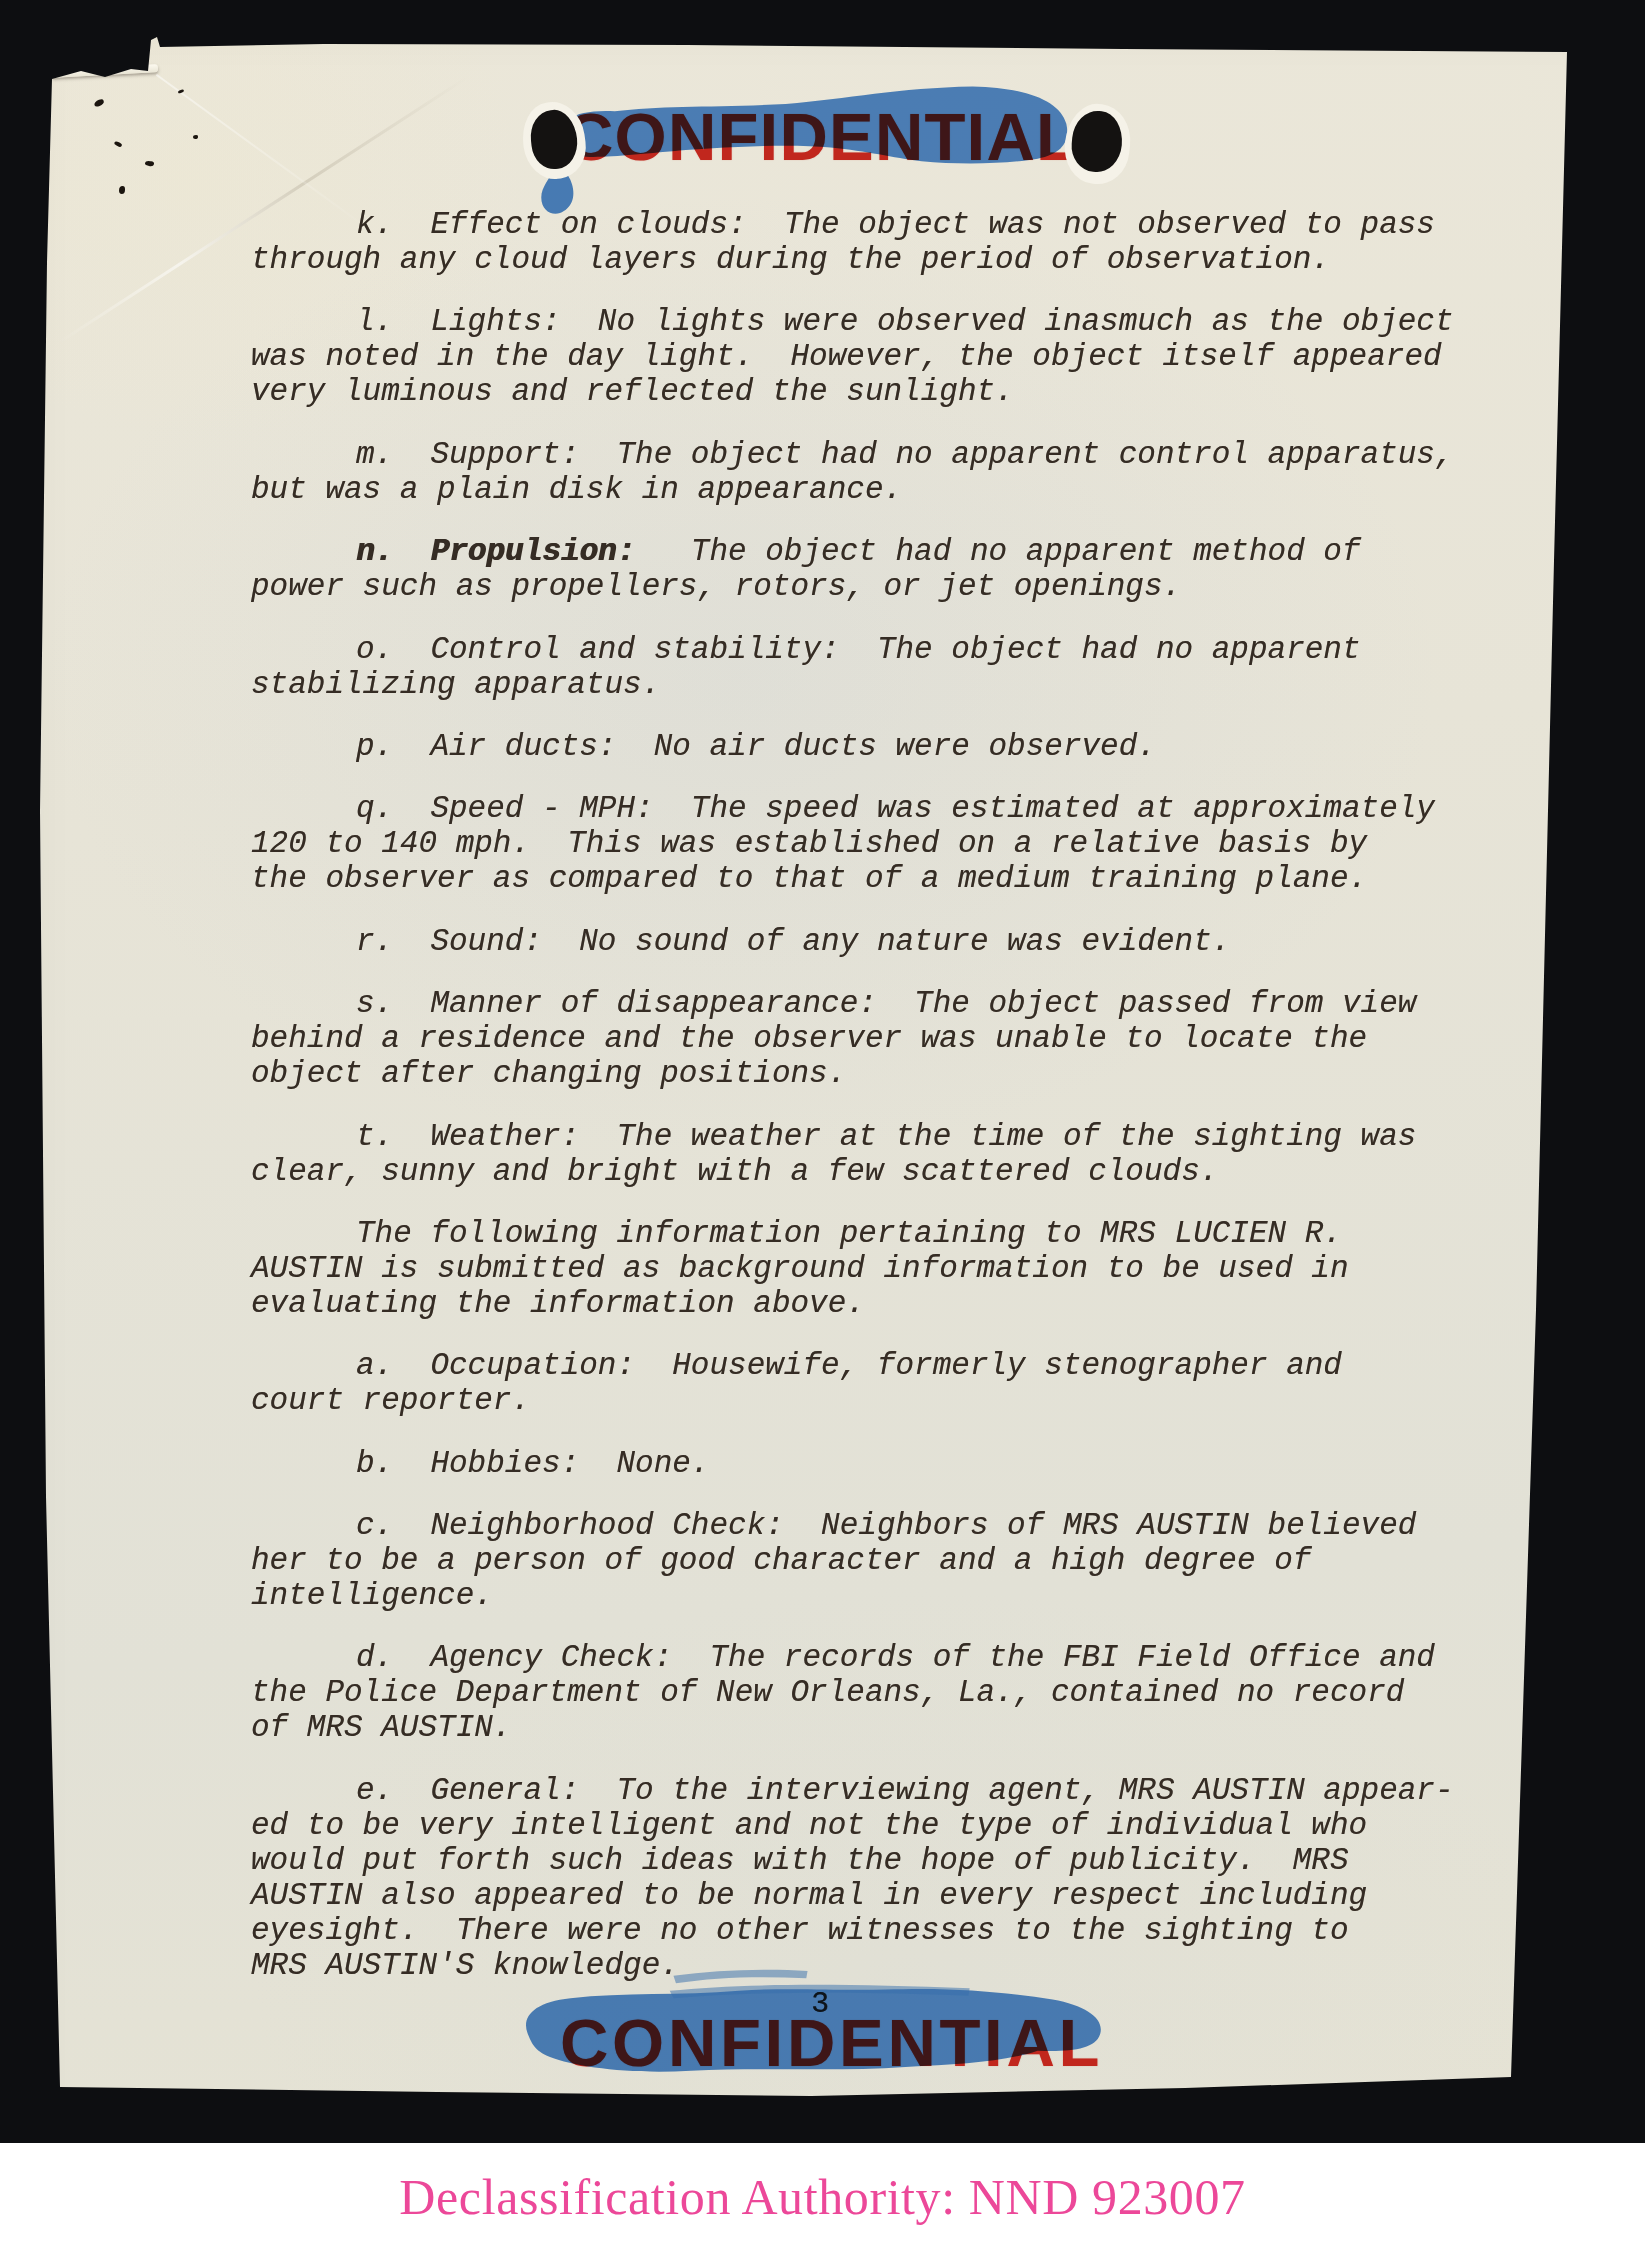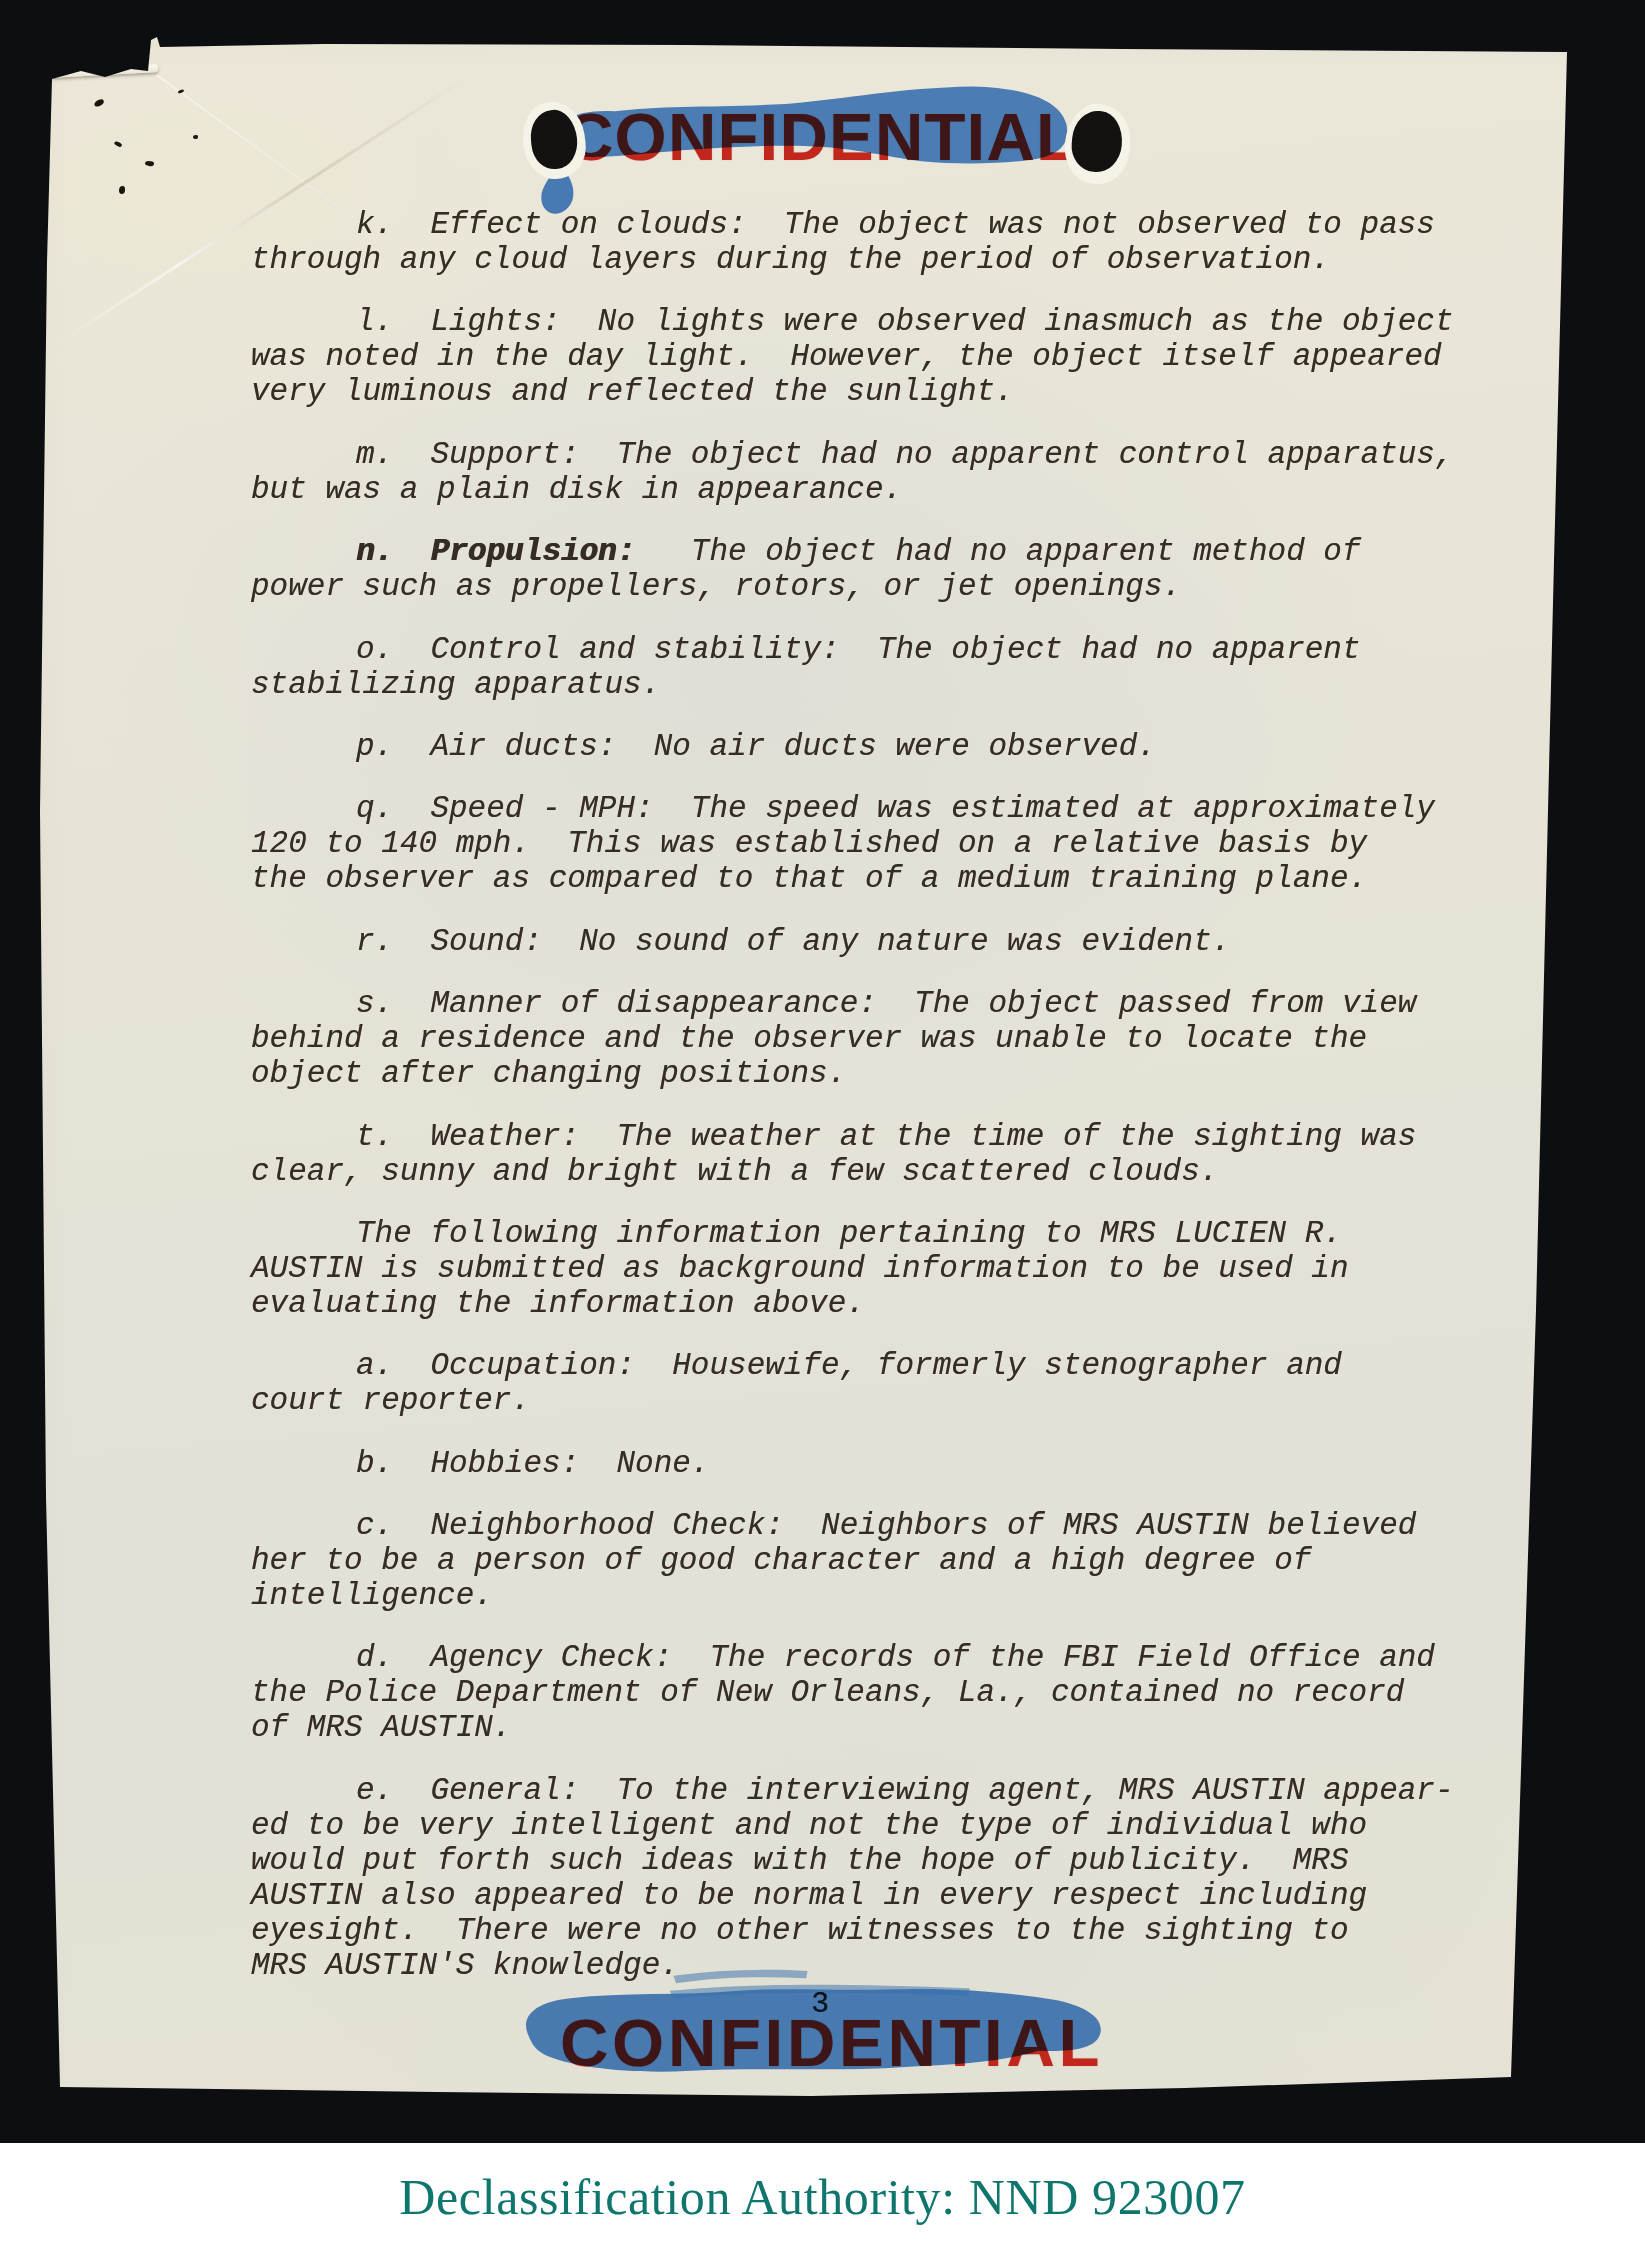--- a/index.html
+++ b/index.html
@@ -89,21 +89,21 @@
   .hole.left{left:531px;top:110px;width:46px;height:59px;transform:rotate(-6deg);}
   .hole-halo.right{left:1065px;top:104px;width:65px;height:80px;transform:rotate(6deg);}
   .hole.right{left:1072px;top:111px;width:50px;height:61px;transform:rotate(5deg);}
   
   .footer-strip{
     position:absolute;left:0;right:0;bottom:0;height:107px;z-index:8;
     background:#ffffff;display:flex;align-items:center;justify-content:center;
   }
   .footer-strip .caption{
     font-family:"Liberation Serif","DejaVu Serif",serif;
-    font-size:50px;color:#0f766e;letter-spacing:0.6px;
+    font-size:50px;color:#ec4899;letter-spacing:0.6px;
   }
 </style>
 </head>
 <body>
 
 <div class="paper">
 
   <div class="torn-highlight"></div>
   <div class="crease c1"></div>
   <div class="crease c2"></div>

